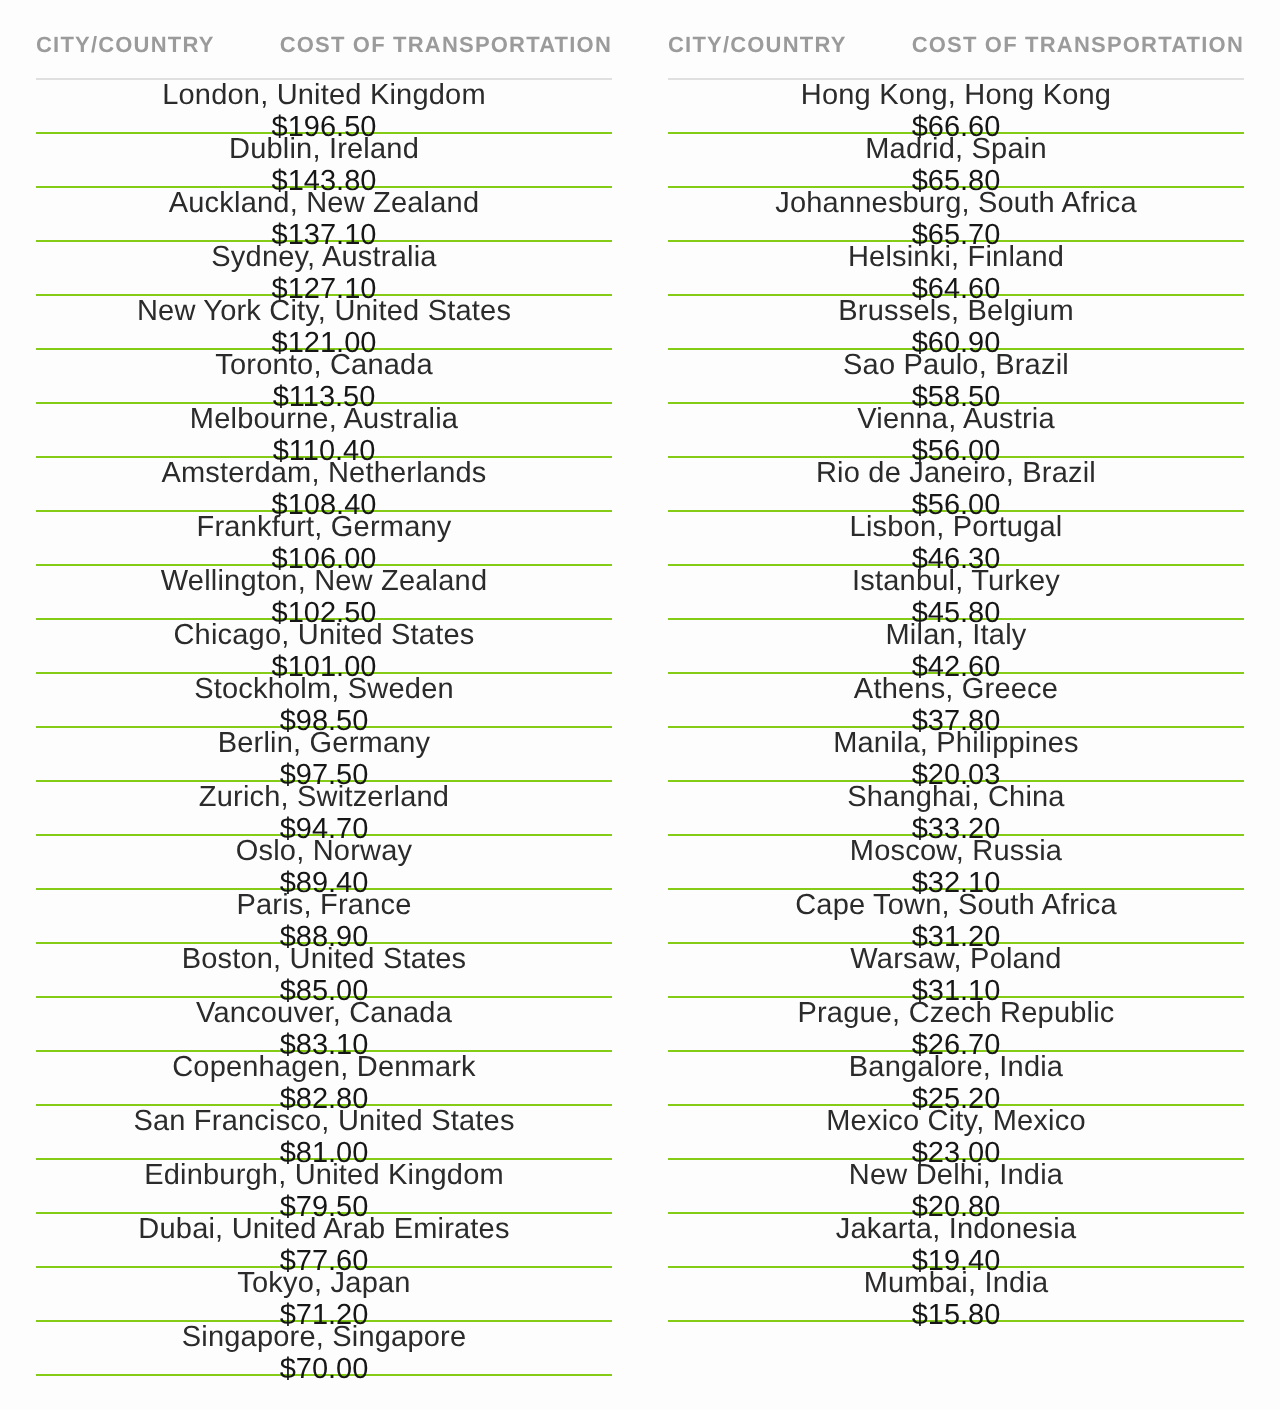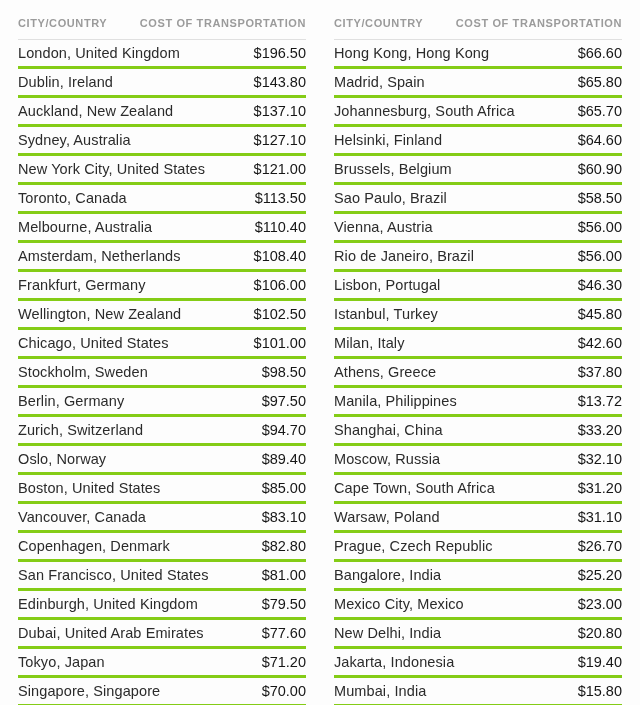--- a/index.html
+++ b/index.html
@@ -40,21 +40,22 @@
     font-weight: 700;
     letter-spacing: 0.6px;
     color: #9b9b9b;
     white-space: nowrap;
   }
   .row {
     height: 26px;
     display: flex;
     justify-content: space-between;
     align-items: center;
-    border-bottom: 3px solid #84cc16;
+    border-bottom: 1px solid #84cc16;
+    flex-direction: column;
   }
   .city {
     font-size: 14.5px;
     color: #2b2b2b;
     letter-spacing: 0.1px;
     white-space: nowrap;
   }
   .cost {
     font-size: 14.5px;
     font-weight: 400;
@@ -133,20 +134,24 @@
           </div>
           <div class="row">
             <span class="city">Zurich, Switzerland</span>
             <span class="cost">$94.70</span>
           </div>
           <div class="row">
             <span class="city">Oslo, Norway</span>
             <span class="cost">$89.40</span>
           </div>
           <div class="row">
+            <span class="city">Paris, France</span>
+            <span class="cost">$88.90</span>
+          </div>
+          <div class="row">
             <span class="city">Boston, United States</span>
             <span class="cost">$85.00</span>
           </div>
           <div class="row">
             <span class="city">Vancouver, Canada</span>
             <span class="cost">$83.10</span>
           </div>
           <div class="row">
             <span class="city">Copenhagen, Denmark</span>
             <span class="cost">$82.80</span>
@@ -223,21 +228,21 @@
           <div class="row">
             <span class="city">Milan, Italy</span>
             <span class="cost">$42.60</span>
           </div>
           <div class="row">
             <span class="city">Athens, Greece</span>
             <span class="cost">$37.80</span>
           </div>
           <div class="row">
             <span class="city">Manila, Philippines</span>
-            <span class="cost">$13.72</span>
+            <span class="cost">$20.03</span>
           </div>
           <div class="row">
             <span class="city">Shanghai, China</span>
             <span class="cost">$33.20</span>
           </div>
           <div class="row">
             <span class="city">Moscow, Russia</span>
             <span class="cost">$32.10</span>
           </div>
           <div class="row">

